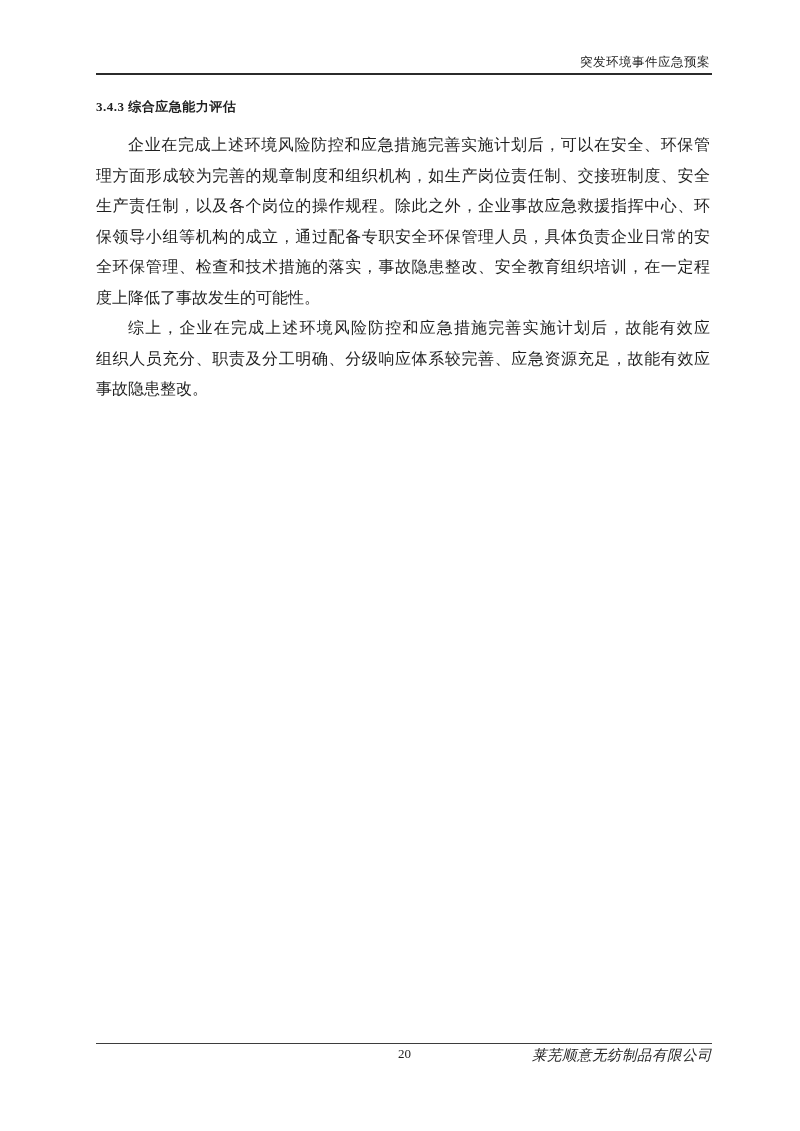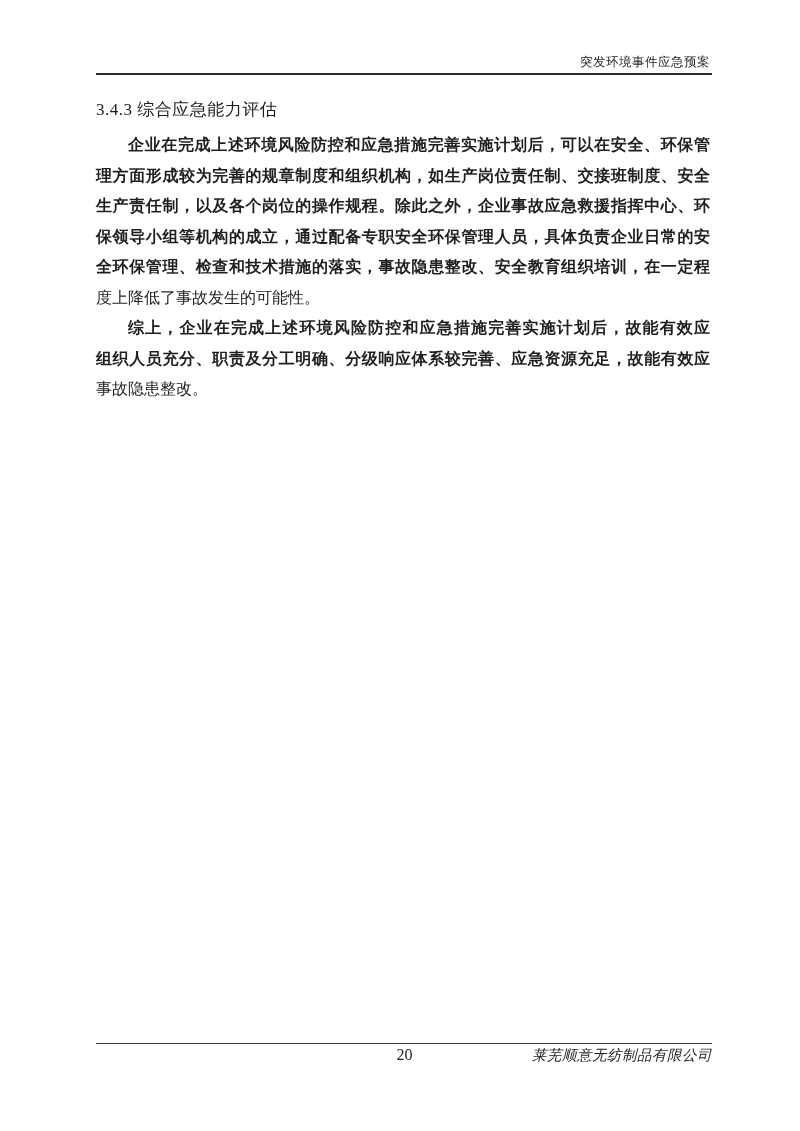--- a/index.html
+++ b/index.html
@@ -37,43 +37,42 @@
     left: 96px;
     width: 616px;
     height: 2px;
     background: var(--header-rule);
   }
   
   .section-heading {
     position: absolute;
     top: 98px;
     left: 96px;
-    font-size: 17px;
-    font-weight: normal;
+    font-size: 13px;
+    font-weight: bold;
     letter-spacing: 0.5px;
     color: var(--text);
     text-align: center;
   }
   .paragraphs {
     position: absolute;
     top: 130px;
     left: 96px;
     width: 614px;
     font-size: 16px;
     line-height: 30.5px;
     color: var(--text);
   }
   .paragraph .line {
     text-align: justify;
     white-space: nowrap;
   }
   .paragraph .line.fill {
     white-space: normal;
     text-align-last: justify;
-    font-weight: bold;
     -moz-text-align-last: justify;
   }
   .paragraph .line.first {
     text-indent: 2em;
   }
   
   .footer-rule {
     position: absolute;
     top: 1043px;
     left: 96px;
@@ -87,21 +86,21 @@
     left: 96px;
     width: 616px;
     height: 22px;
     font-size: 14px;
   }
   .page-number {
     position: absolute;
     left: 1px;
     right: 0;
     text-align: center;
-    font-size: 16px;
+    font-size: 13px;
     color: var(--text);
   }
   .footer-company {
     position: absolute;
     right: 0;
     font-size: 14.5px;
     letter-spacing: 0.5px;
     color: var(--text);
     font-style: italic;
   }

